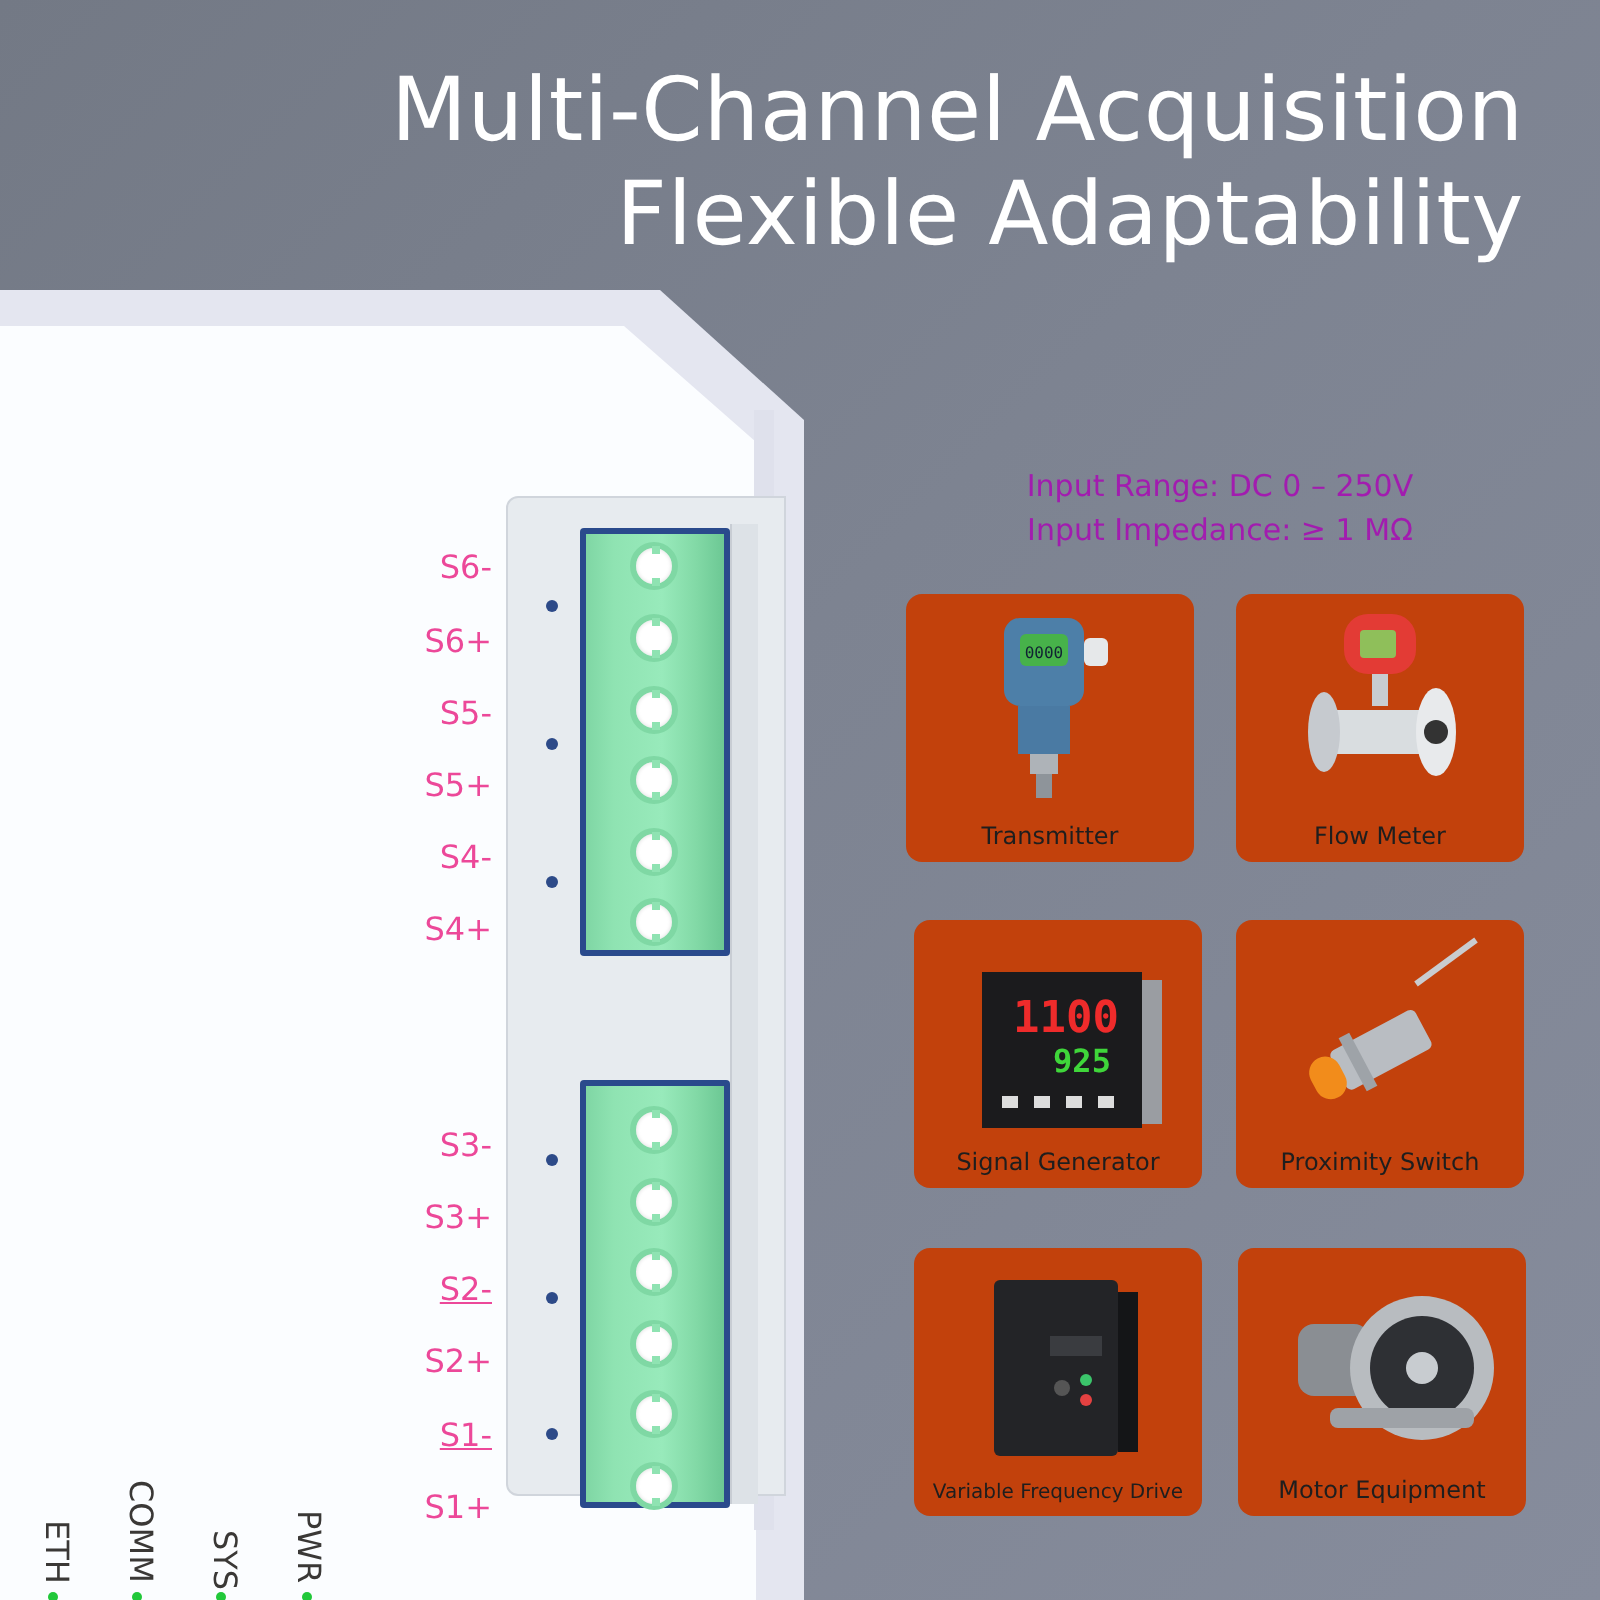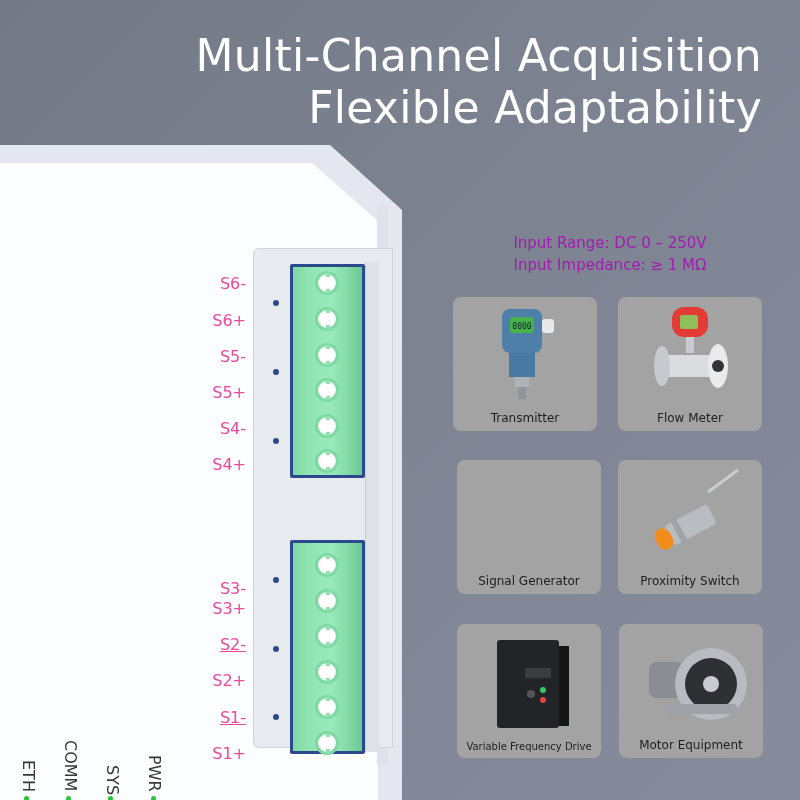--- a/index.html
+++ b/index.html
@@ -78,21 +78,21 @@
     transform-origin: left top; transform: rotate(90deg);
     white-space: nowrap;
   }
   .led {
     position: absolute; width: 5px; height: 5px; border-radius: 50%; background: #21c83a; top: 796px;
   }
 
   
   .card {
     position: absolute; width: 144px; height: 134px;
-    background: #a3a3a3; border-radius: 8px;
+    background: #c2410c; border-radius: 8px;
   }
   .card .label {
     position: absolute; left: 0; right: 0; bottom: 6px; text-align: center;
     font-size: 12px; color: #1e1e1e;
   }
   .card .label.small { font-size: 10px; }
   .card .pic { position: absolute; left: 0; right: 0; top: 8px; height: 96px; }
 </style>
 </head>
 <body>
@@ -135,21 +135,21 @@
   </div>
 </div>
 
 <div class="pin-label" style="top:274px;">S6-</div>
 <div class="pin-label" style="top:311px;">S6+</div>
 <div class="pin-label" style="top:347px;">S5-</div>
 <div class="pin-label" style="top:383px;">S5+</div>
 <div class="pin-label" style="top:419px;">S4-</div>
 <div class="pin-label" style="top:455px;">S4+</div>
 
-<div class="pin-label" style="top:563px;margin-top:16px;">S3-</div>
+<div class="pin-label" style="top:563px;">S3-</div>
 <div class="pin-label" style="top:599px;">S3+</div>
 <div class="pin-label" style="top:635px;text-decoration:underline;">S2-</div>
 <div class="pin-label" style="top:671px;">S2+</div>
 <div class="pin-label" style="top:708px;text-decoration:underline;">S1-</div>
 <div class="pin-label" style="top:744px;">S1+</div>
 
 <div class="dot" style="top:300px;"></div>
 <div class="dot" style="top:369px;"></div>
 <div class="dot" style="top:438px;"></div>
 <div class="dot" style="top:577px;"></div>
@@ -189,20 +189,32 @@
       <rect x="44" y="50" width="56" height="22" rx="4" fill="#d9dde0"></rect>
       <ellipse cx="44" cy="61" rx="8" ry="20" fill="#c6cacf"></ellipse>
       <ellipse cx="100" cy="61" rx="10" ry="22" fill="#e8eaec"></ellipse>
       <circle cx="100" cy="61" r="6" fill="#333"></circle>
     </svg>
   </div>
   <div class="label">Flow Meter</div>
 </div>
 
 <div class="card" style="left:457px; top:460px;">
+  <div class="pic">
+    <svg width="144" height="96" viewBox="0 0 144 96">
+      <rect x="34" y="18" width="80" height="80" fill="#1b1b1d"></rect>
+      <rect x="114" y="22" width="10" height="72" fill="#9a9da2"></rect>
+      <text x="76" y="48" font-size="22" text-anchor="middle" fill="#ef2b2b" font-family="DejaVu Sans Mono, monospace" font-weight="bold">1100</text>
+      <text x="84" y="68" font-size="16" text-anchor="middle" fill="#3fd63a" font-family="DejaVu Sans Mono, monospace" font-weight="bold">925</text>
+      <rect x="44" y="80" width="8" height="6" fill="#ddd"></rect>
+      <rect x="60" y="80" width="8" height="6" fill="#ddd"></rect>
+      <rect x="76" y="80" width="8" height="6" fill="#ddd"></rect>
+      <rect x="92" y="80" width="8" height="6" fill="#ddd"></rect>
+    </svg>
+  </div>
   <div class="label">Signal Generator</div>
 </div>
 
 <div class="card" style="left:618px; top:460px;">
   <div class="pic">
     <svg width="144" height="96" viewBox="0 0 144 96">
       <line x1="90" y1="24" x2="120" y2="2" stroke="#c9ccd0" stroke-width="3"></line>
       <g transform="rotate(-28 72 56)">
         <rect x="48" y="46" width="48" height="22" rx="3" fill="#b9bdc2"></rect>
         <rect x="56" y="42" width="6" height="30" fill="#9ea3a8"></rect>

